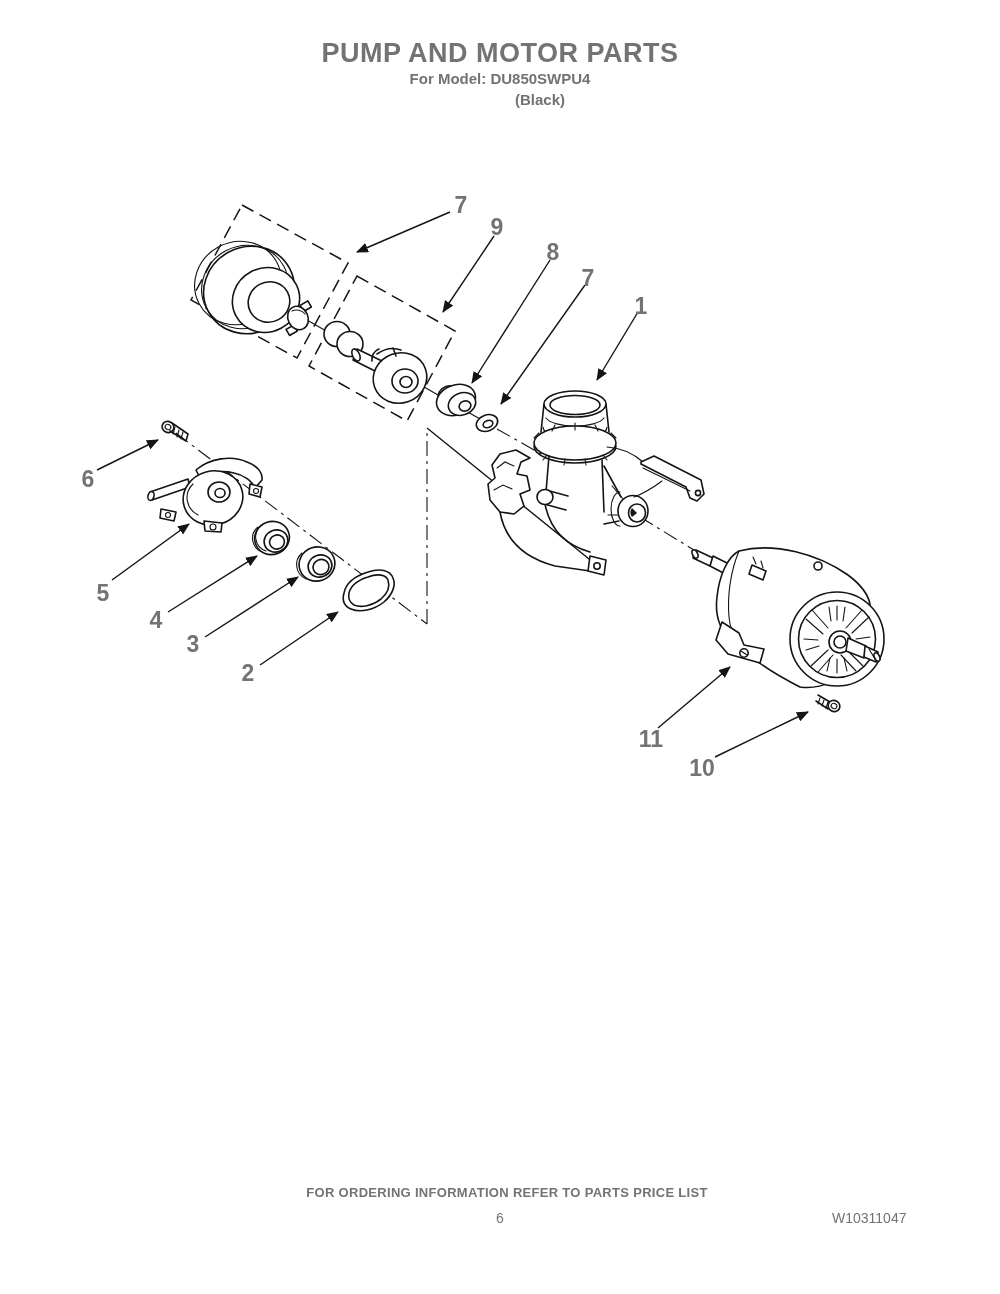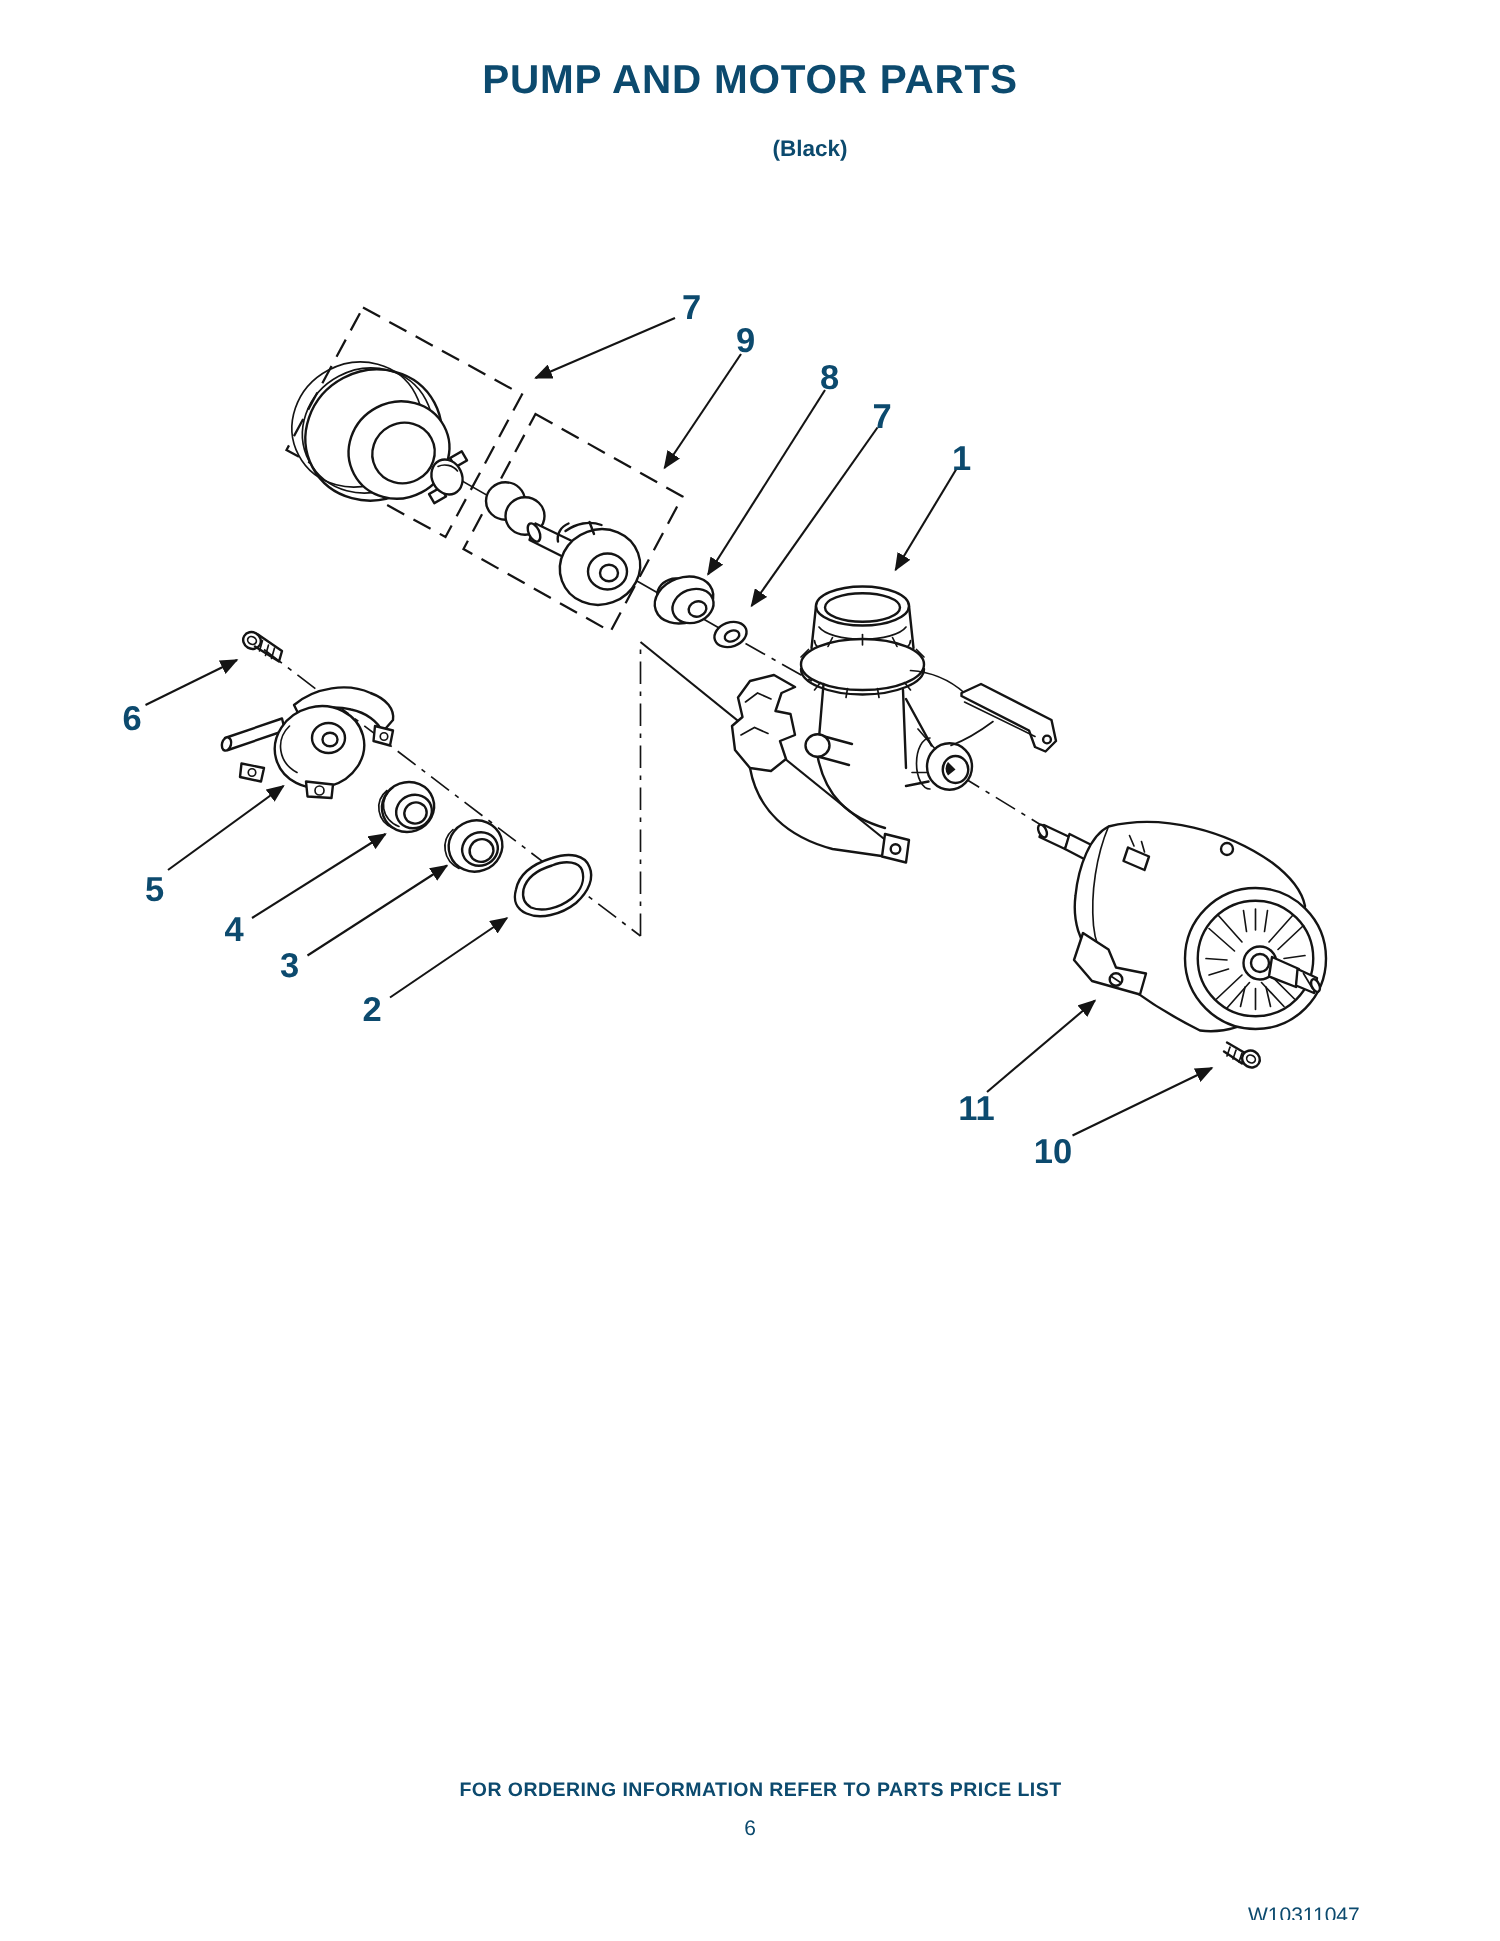--- a/index.html
+++ b/index.html
@@ -1,43 +1,44 @@
 <!DOCTYPE html>
 <html><head>
 <meta charset="utf-8">
 <style>
   html,body{margin:0;padding:0;background:#ffffff;}
   .page{position:relative;width:1000px;height:1280px;background:#ffffff;overflow:hidden;
-        font-family:"Liberation Sans", sans-serif;color:#0c4a6e;text-decoration:underline;}
+        font-family:"Liberation Sans", sans-serif;color:#737373;text-decoration:underline;}
   .hdr-title{position:absolute;top:38px;left:0;width:1000px;text-align:center;
              font-size:27px;font-weight:bold;letter-spacing:.5px;}
   .hdr-model{position:absolute;top:70px;left:0;width:1000px;text-align:center;
              font-size:15px;font-weight:bold;}
   .hdr-color{position:absolute;top:91px;left:0;width:1000px;text-align:center;
              font-size:15px;font-weight:bold;transform:translateX(40px);}
   .ftr-note{position:absolute;top:1185px;left:0;width:1000px;text-align:center;
             font-size:13px;font-weight:bold;letter-spacing:.3px;transform:translateX(7px);}
   .ftr-page{position:absolute;top:1210px;left:0;width:1000px;text-align:center;font-size:14px;}
-  .ftr-doc{position:absolute;top:1268px;left:832px;font-size:14px;}
+  .ftr-doc{position:absolute;top:1210px;left:832px;font-size:14px;}
   .callout{position:absolute;transform:translate(-50%,-50%);font-size:23px;font-weight:bold;
            line-height:1;white-space:nowrap;}
   svg{position:absolute;top:0;left:0;}
   .ln{fill:none;stroke:#141414;stroke-width:1.6;stroke-linecap:round;stroke-linejoin:round;}
   .lnw{fill:#ffffff;stroke:#141414;stroke-width:1.6;stroke-linejoin:round;}
   .thin{fill:none;stroke:#141414;stroke-width:1.1;stroke-linecap:round;}
   .cl{fill:none;stroke:#141414;stroke-width:1.1;stroke-dasharray:15 5 3 5;}
   .dbox{fill:none;stroke:#141414;stroke-width:1.5;stroke-dasharray:13 7;}
   .ldr{fill:none;stroke:#141414;stroke-width:1.4;}
 </style>
 </head>
 <body>
 
 <div class="page">
 
   <div class="hdr-title">PUMP AND MOTOR PARTS</div>
+  <div class="hdr-model">For Model: DU850SWPU4</div>
   <div class="hdr-color">(Black)</div>
 
   <svg width="1000" height="1294" viewBox="0 0 1000 1294">
     <defs>
       <marker id="arr" markerWidth="13" markerHeight="10" refX="11" refY="5" orient="auto" markerUnits="userSpaceOnUse">
         <path d="M0,0 L12,5 L0,10 z" fill="#141414"></path>
       </marker>
     </defs>
 
     <g>

